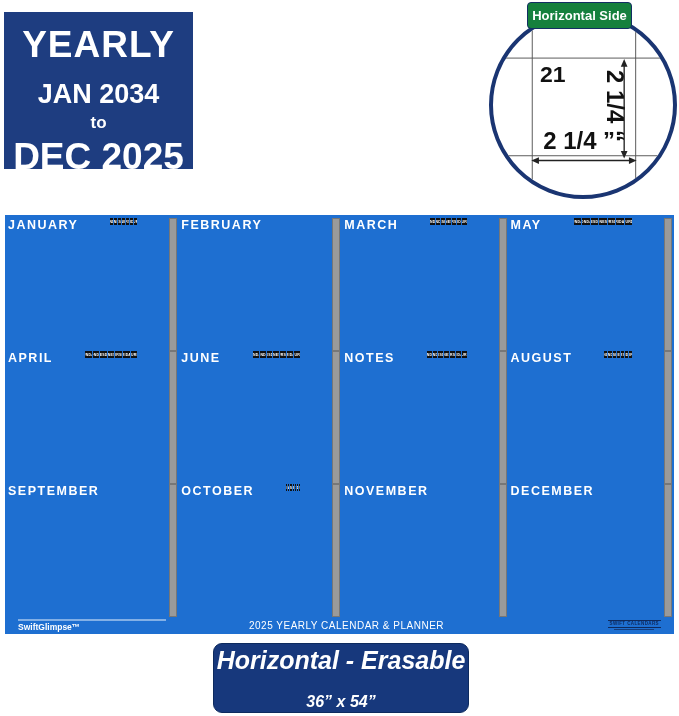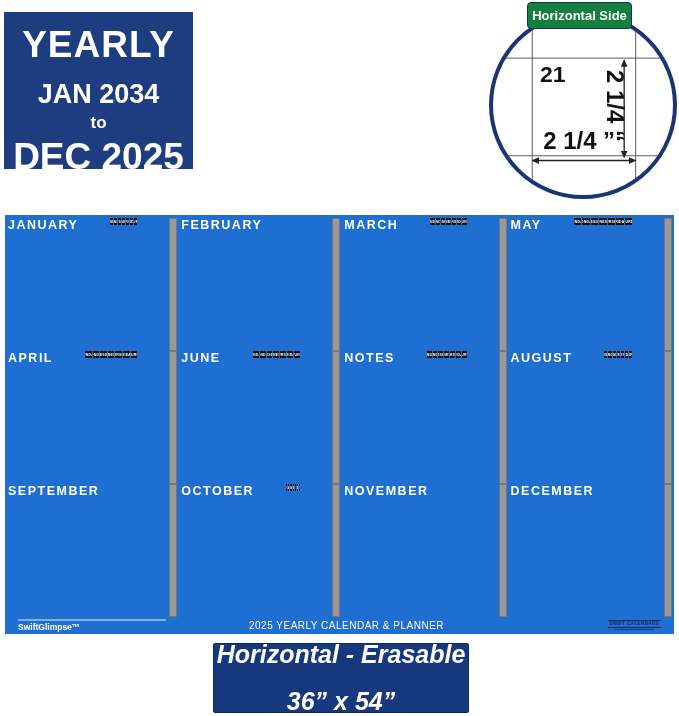--- a/index.html
+++ b/index.html
@@ -53,24 +53,24 @@
   .brand-left .txt { font-size:8.5px; font-weight:bold; }
   .footer-title { position:absolute; left:14px; right:0; text-align:center; font-size:10px;
                   font-weight:normal; letter-spacing:.5px; }
   .brand-right { display:flex; flex-direction:column; align-items:center; line-height:4px; }
   .brand-right .txt { font-size:4.5px; font-weight:bold; color:#0e2a5e; letter-spacing:.4px;
                       border-top:1px solid #0e2a5e; border-bottom:1px solid #0e2a5e; padding:1px 2px; }
   .brand-right .sub { width:40px; height:1.5px; background:rgba(14,42,94,.7); margin-top:1px; }
 
   
   .banner { position:absolute; left:213px; top:643px; width:256px; height:70px; background:#17387c;
-            border:1px solid #0d2a5e; border-radius:2px; display:flex; flex-direction:column;
+            border:1px solid #0d2a5e; border-radius:9px; display:flex; flex-direction:column;
             align-items:center; justify-content:center; color:#fff; font-weight:bold; font-style:italic; }
   .banner .b1 { font-size:25px; }
-  .banner .b2 { font-size:25px; margin-top:18px;font-style:italic; }
+  .banner .b2 { font-size:16px; margin-top:18px;font-style:italic; }
 </style>
 </head>
 <body>
 
 <div class="promo">
   <span class="l1">YEARLY</span>
   <span class="l2">JAN 2034</span>
   <span class="l3">to</span>
   <span class="l4">DEC 2025</span>
 </div>

